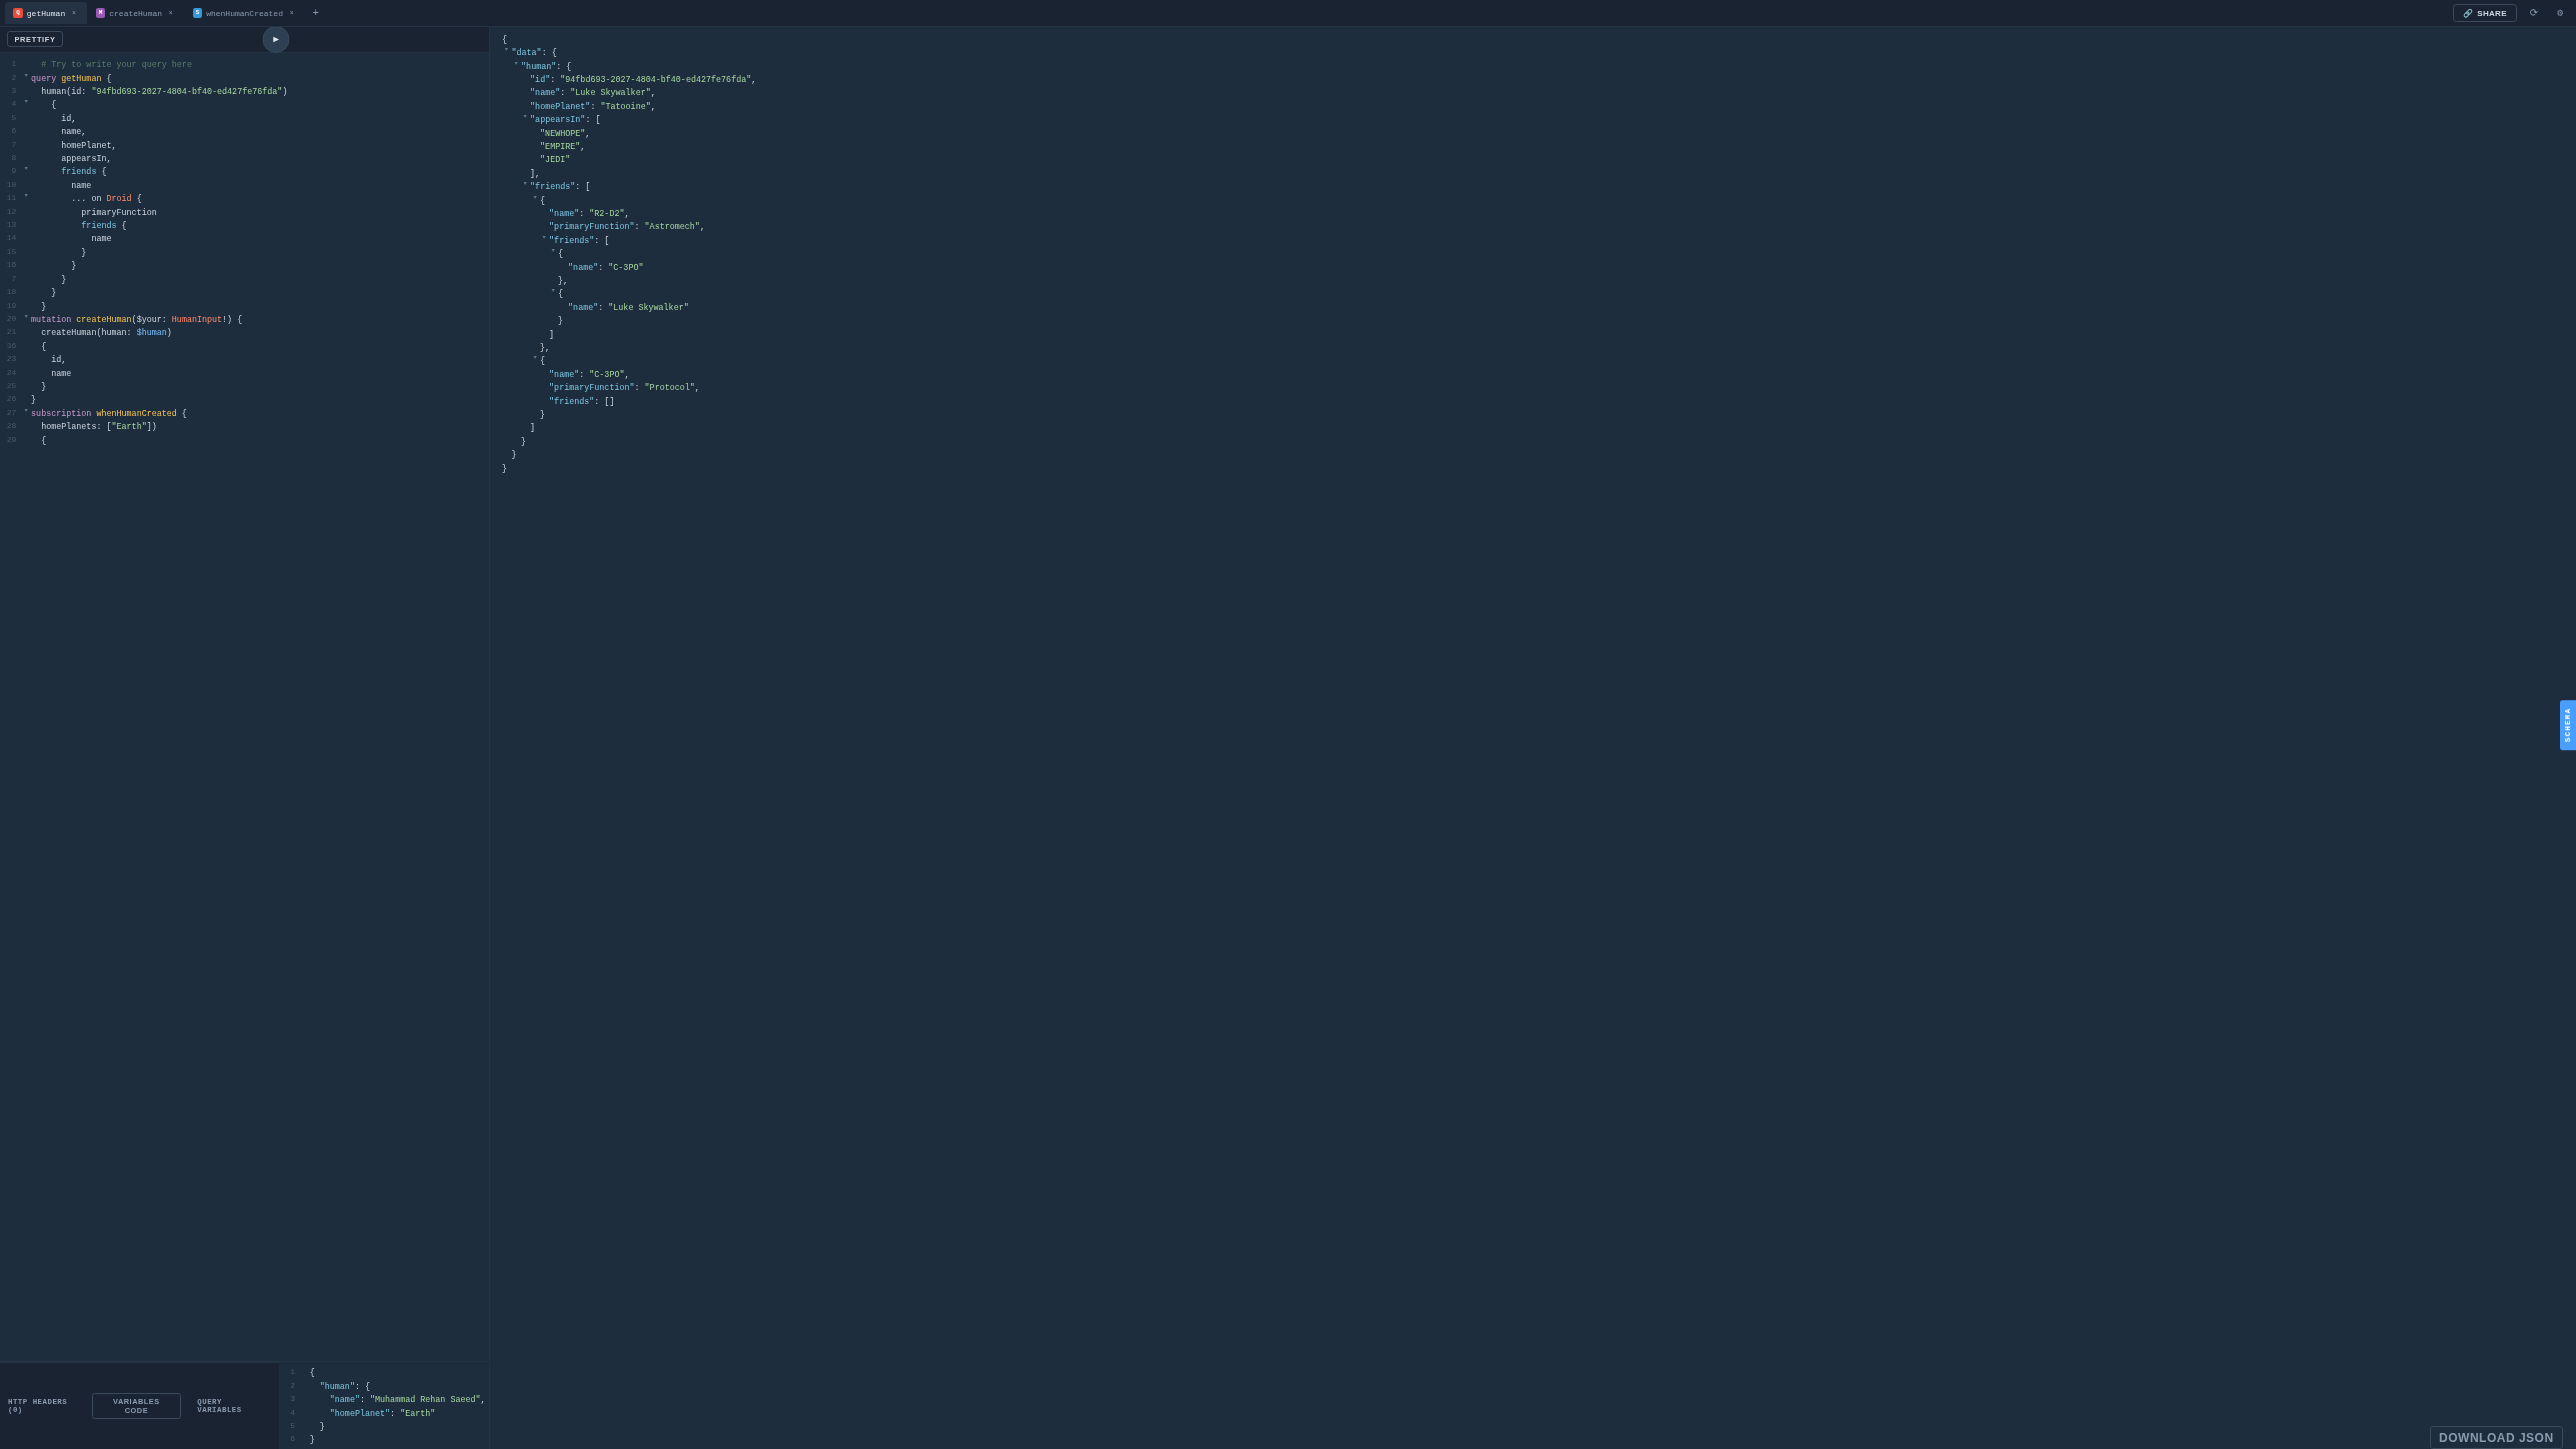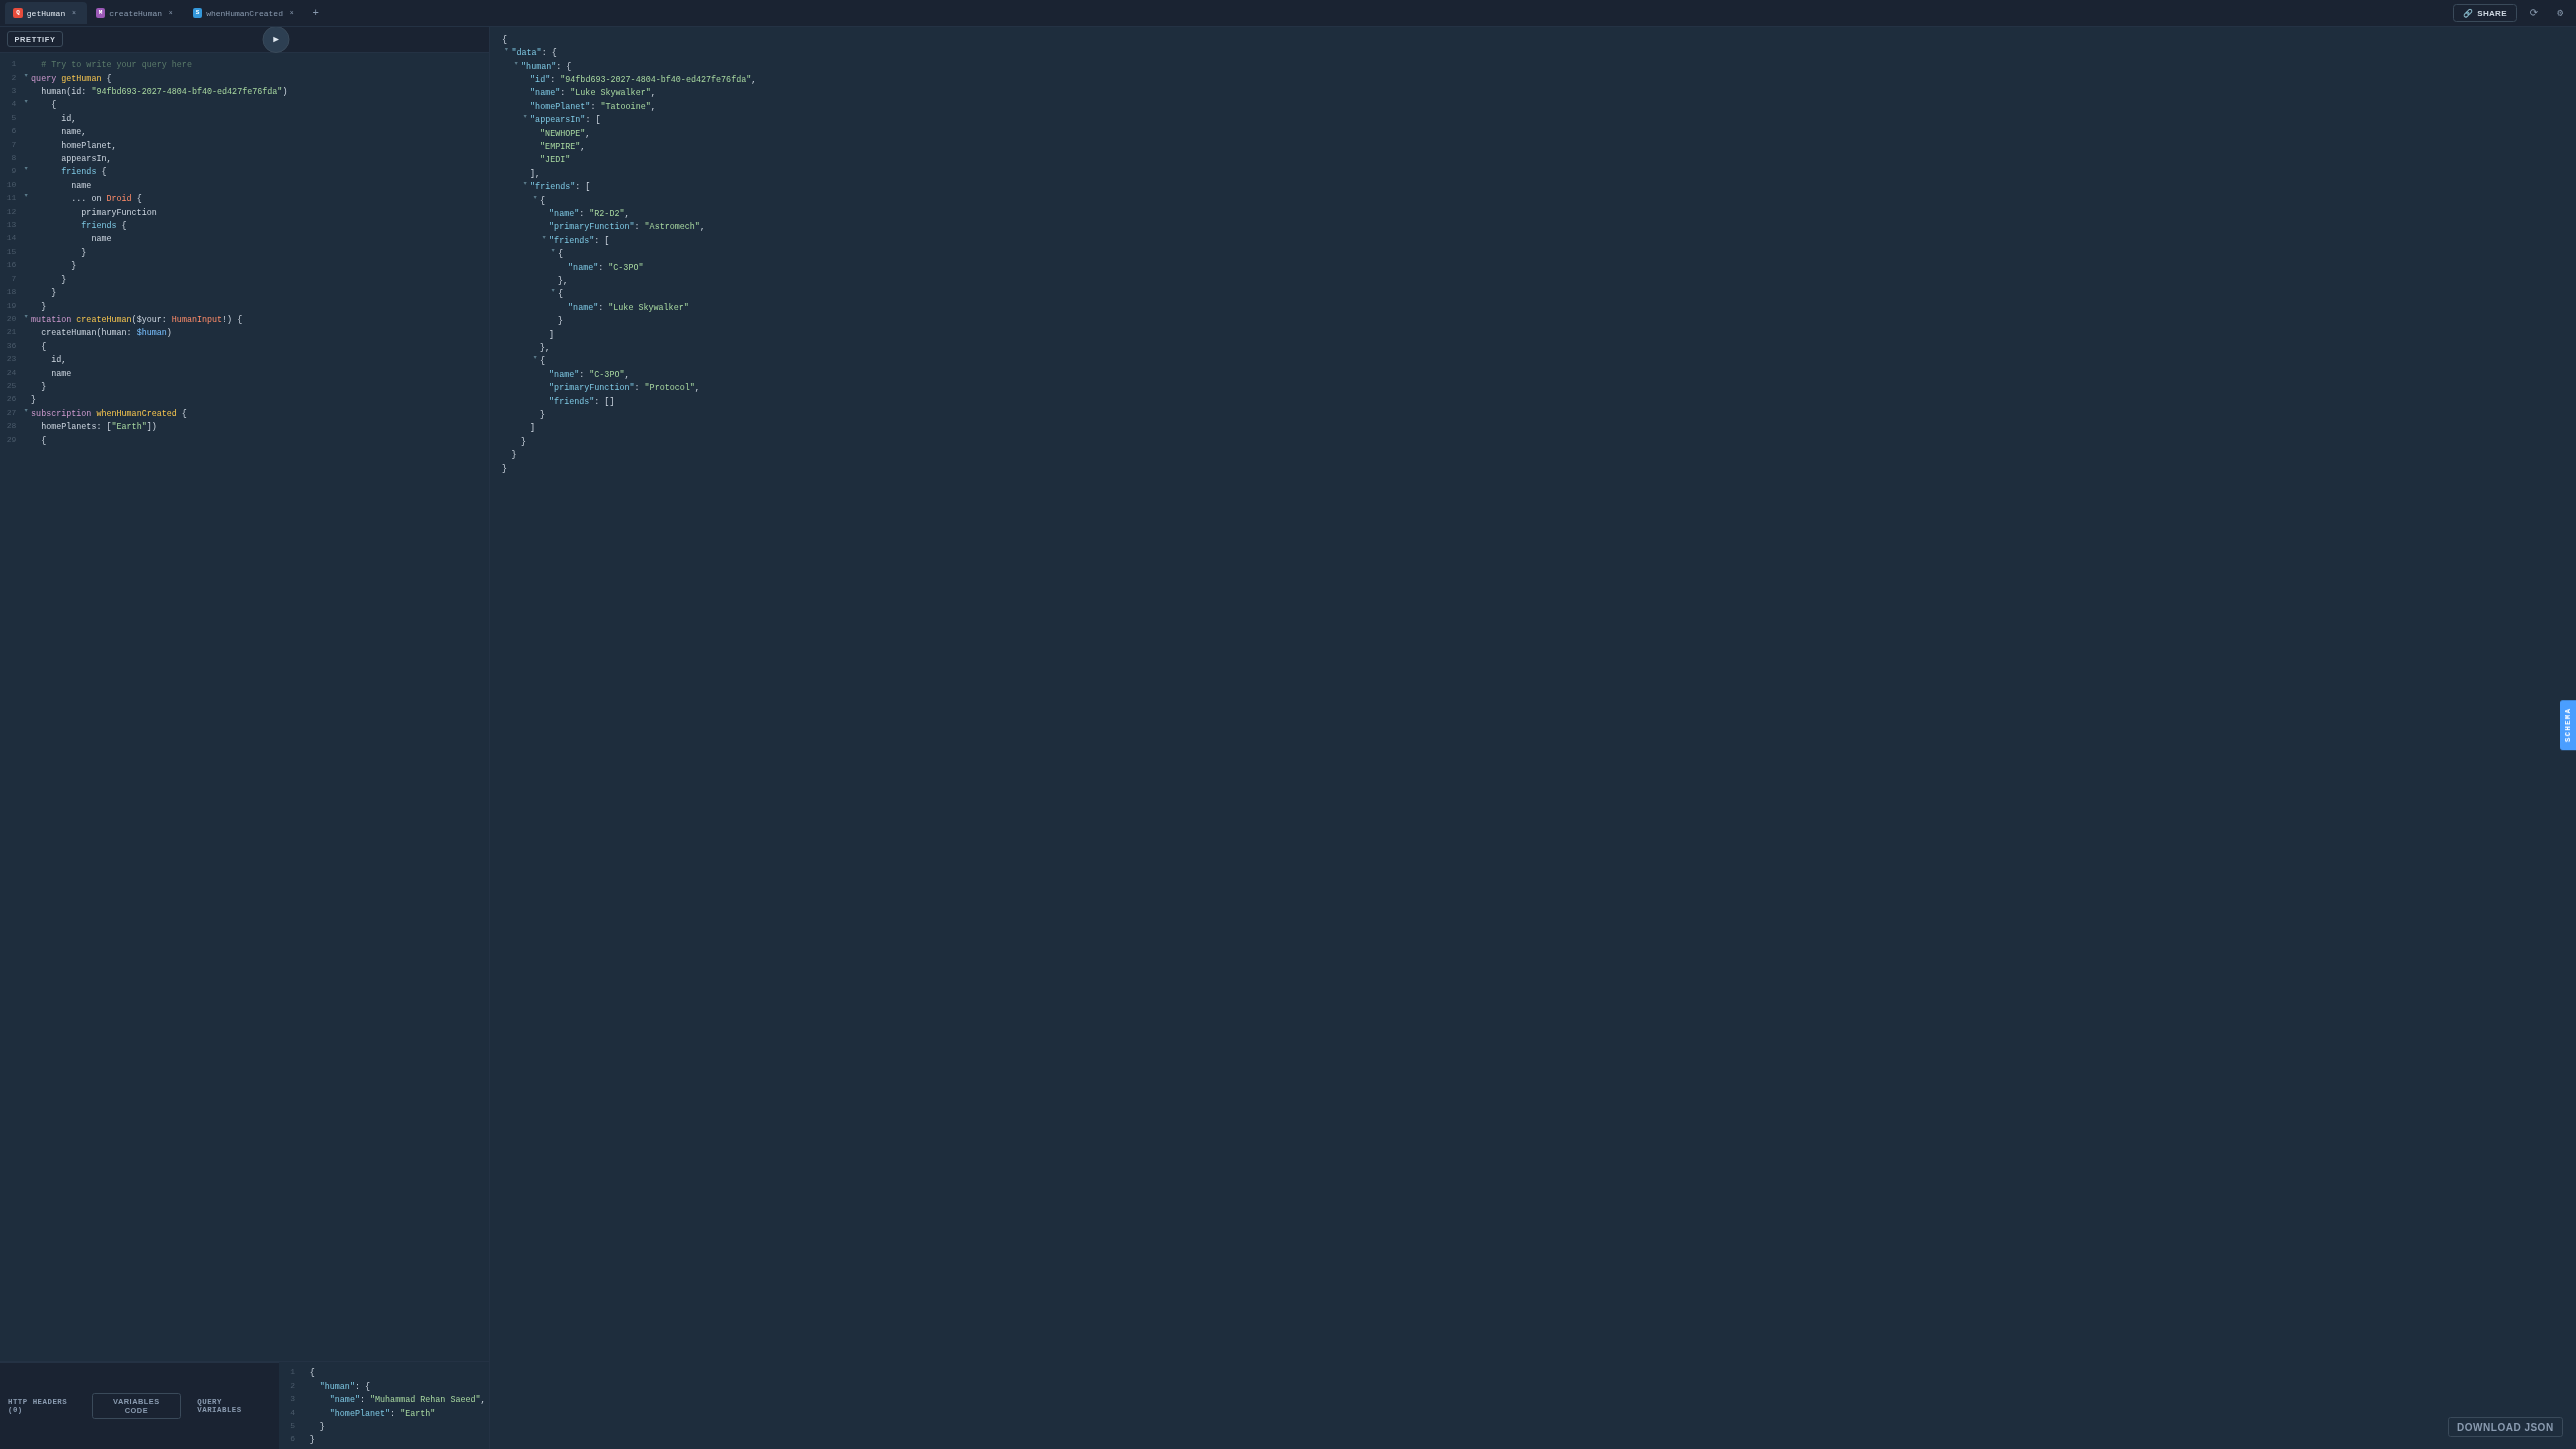--- a/index.html
+++ b/index.html
@@ -290,28 +290,28 @@
     .toolbar-center {
       position: relative;
       display: flex;
       justify-content: center;
       align-items: center;
       flex: 1;
     }
 
     .download-json-btn {
       position: fixed;
-      bottom: 12px;
+      bottom: 0;
       right: 13.4px;
       padding: 3.4px 8px;
       background: transparent;
       border: 0.7px solid #3a4a5a;
       border-radius: 2.7px;
       color: #8a9bb0;
-      font-size: 10px;
+      font-size: 12px;
       font-weight: 600;
       letter-spacing: 0.5px;
       cursor: pointer;
     }
   </style>
 </head>
 <body>
 
 <div class="top-bar">
   <div id="tabs-container" style="display:flex;align-items:center;gap:1.3px;">

